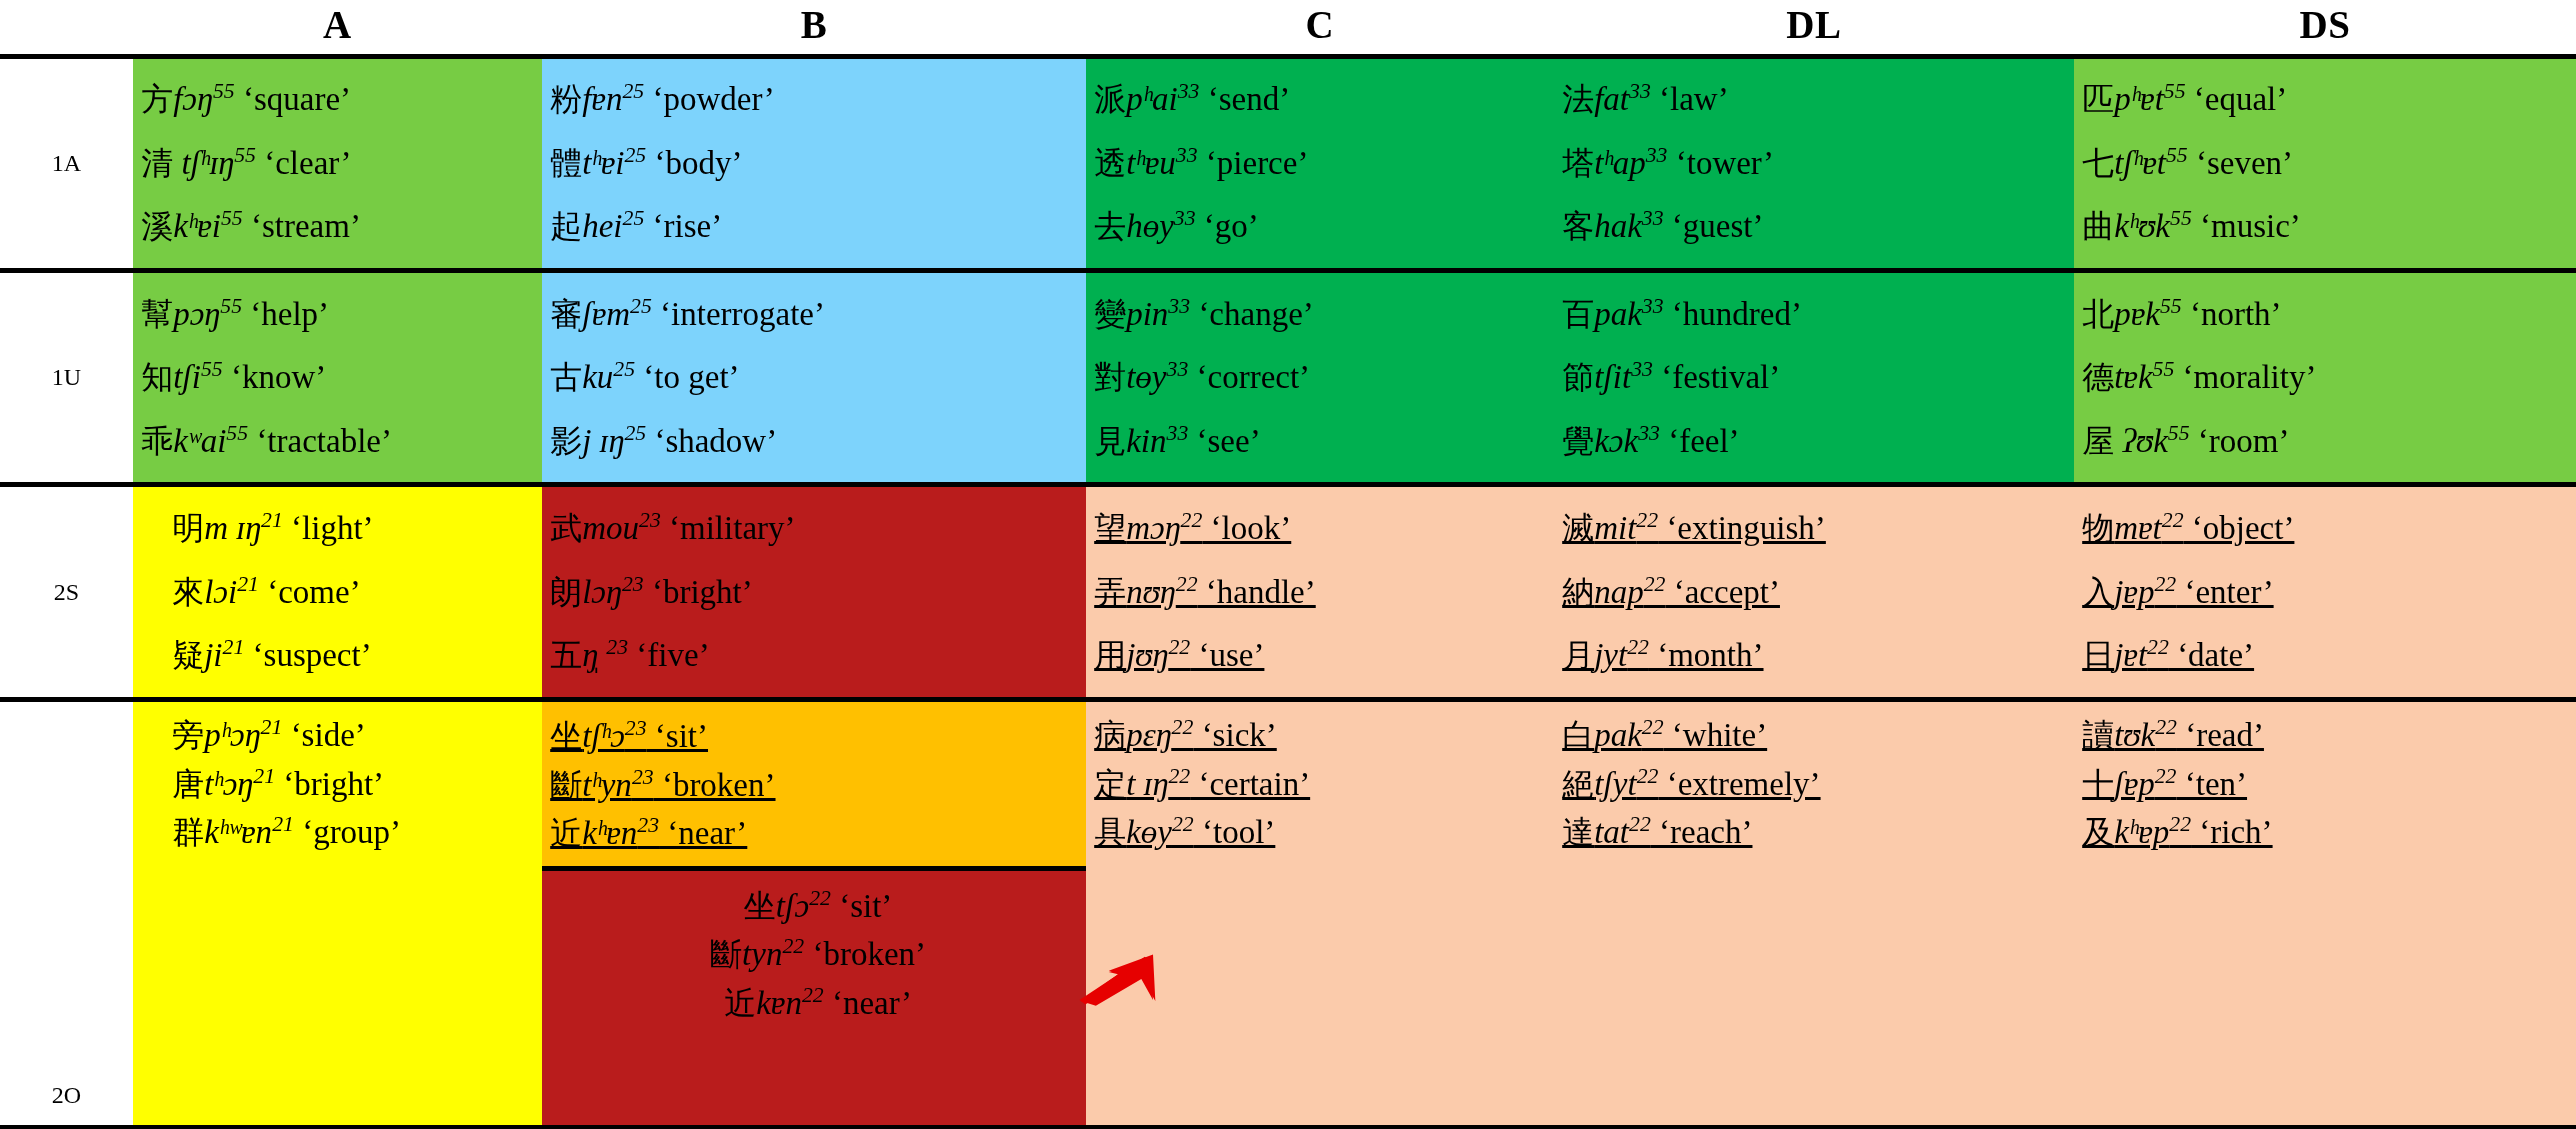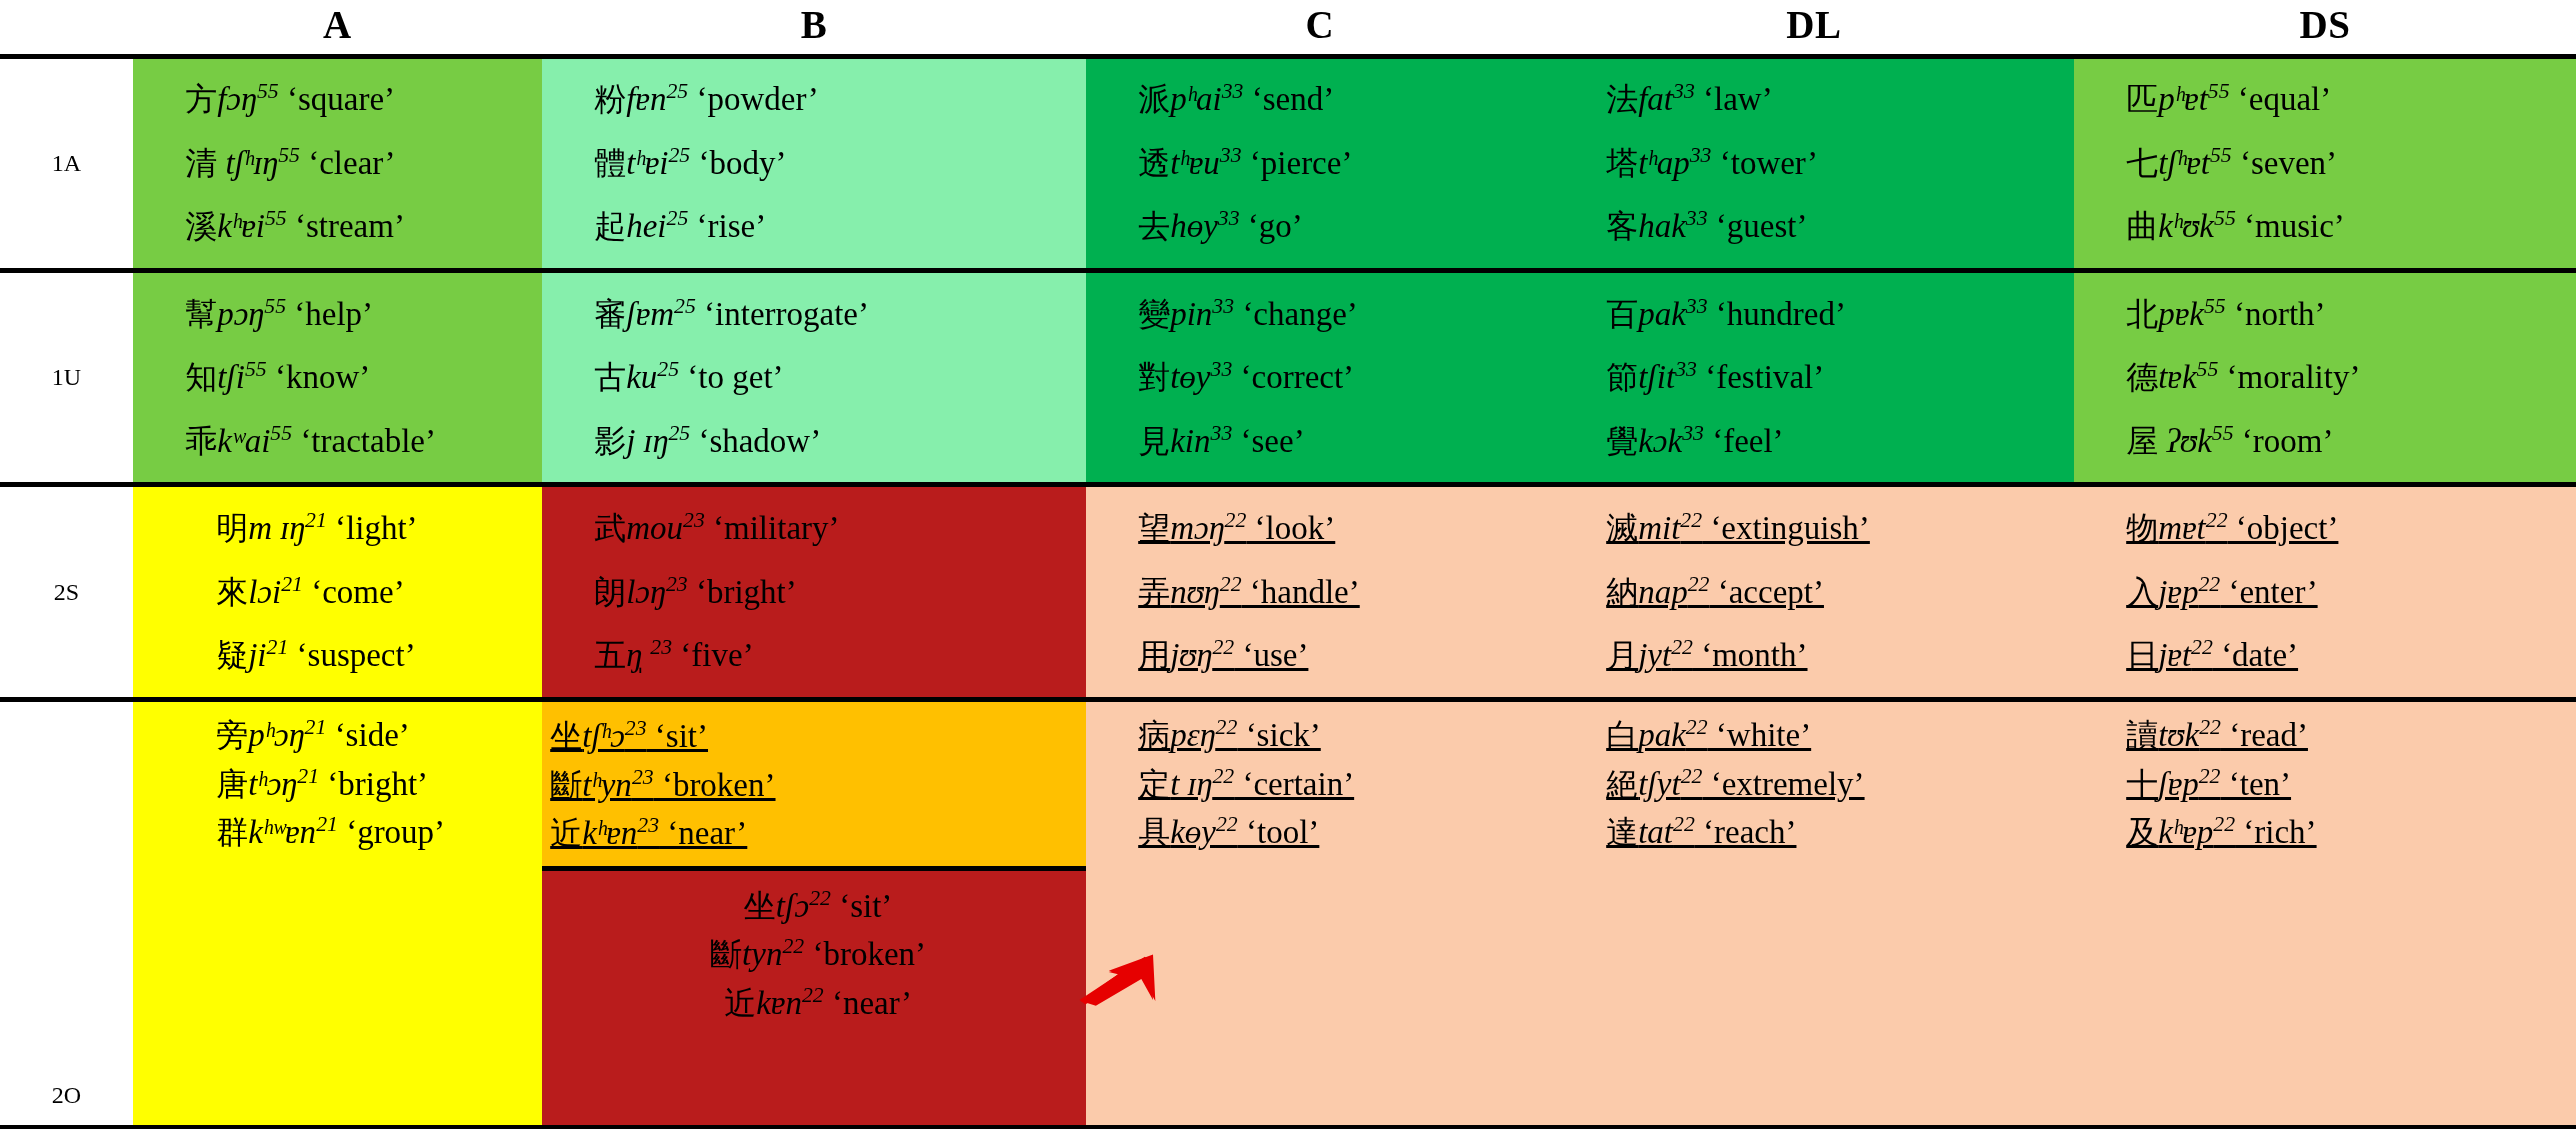--- a/index.html
+++ b/index.html
@@ -59,39 +59,38 @@
   }
   td.rowlab.botlab{vertical-align:bottom;padding-bottom:16px;}
 
   .cellbox{
     height:100%;
     box-sizing:border-box;
     padding:9.4px 0 9.4px 8.2px;
     display:flex;
     flex-direction:column;
     justify-content:space-around;
-    margin-left:44px;
   }
   .cellbox.tight{justify-content:flex-start;}
 
   .entry{
     font-size:33px;
     line-height:1.30;
     white-space:nowrap;
     color:#000;
     padding:2.9px 0;
   }
   .han{font-family:"DejaVu Sans","Liberation Sans",sans-serif;font-style:normal;font-size:32px;}
   .ipa{font-style:italic;}
   .ton{font-style:italic;font-size:0.66em;vertical-align:super;line-height:0;}
   .gl{font-style:normal;}
 
   
   .f-green {background:#77CC44;}
-  .f-blue  {background:#86efac;}
+  .f-blue  {background:#7dd3fc;}
   .f-dgreen{background:#00B050;}
   .f-yellow{background:#FFFF00;padding-left:31px;}
   .f-orange{background:#b91c1c;}
   .f-peach {background:#FBCBAB;text-decoration:underline;}
 
   
   .splitcell{height:100%;display:flex;flex-direction:column;}
   .split-top{
     background:#FFC000;
     border-bottom:5.3px solid #000;

